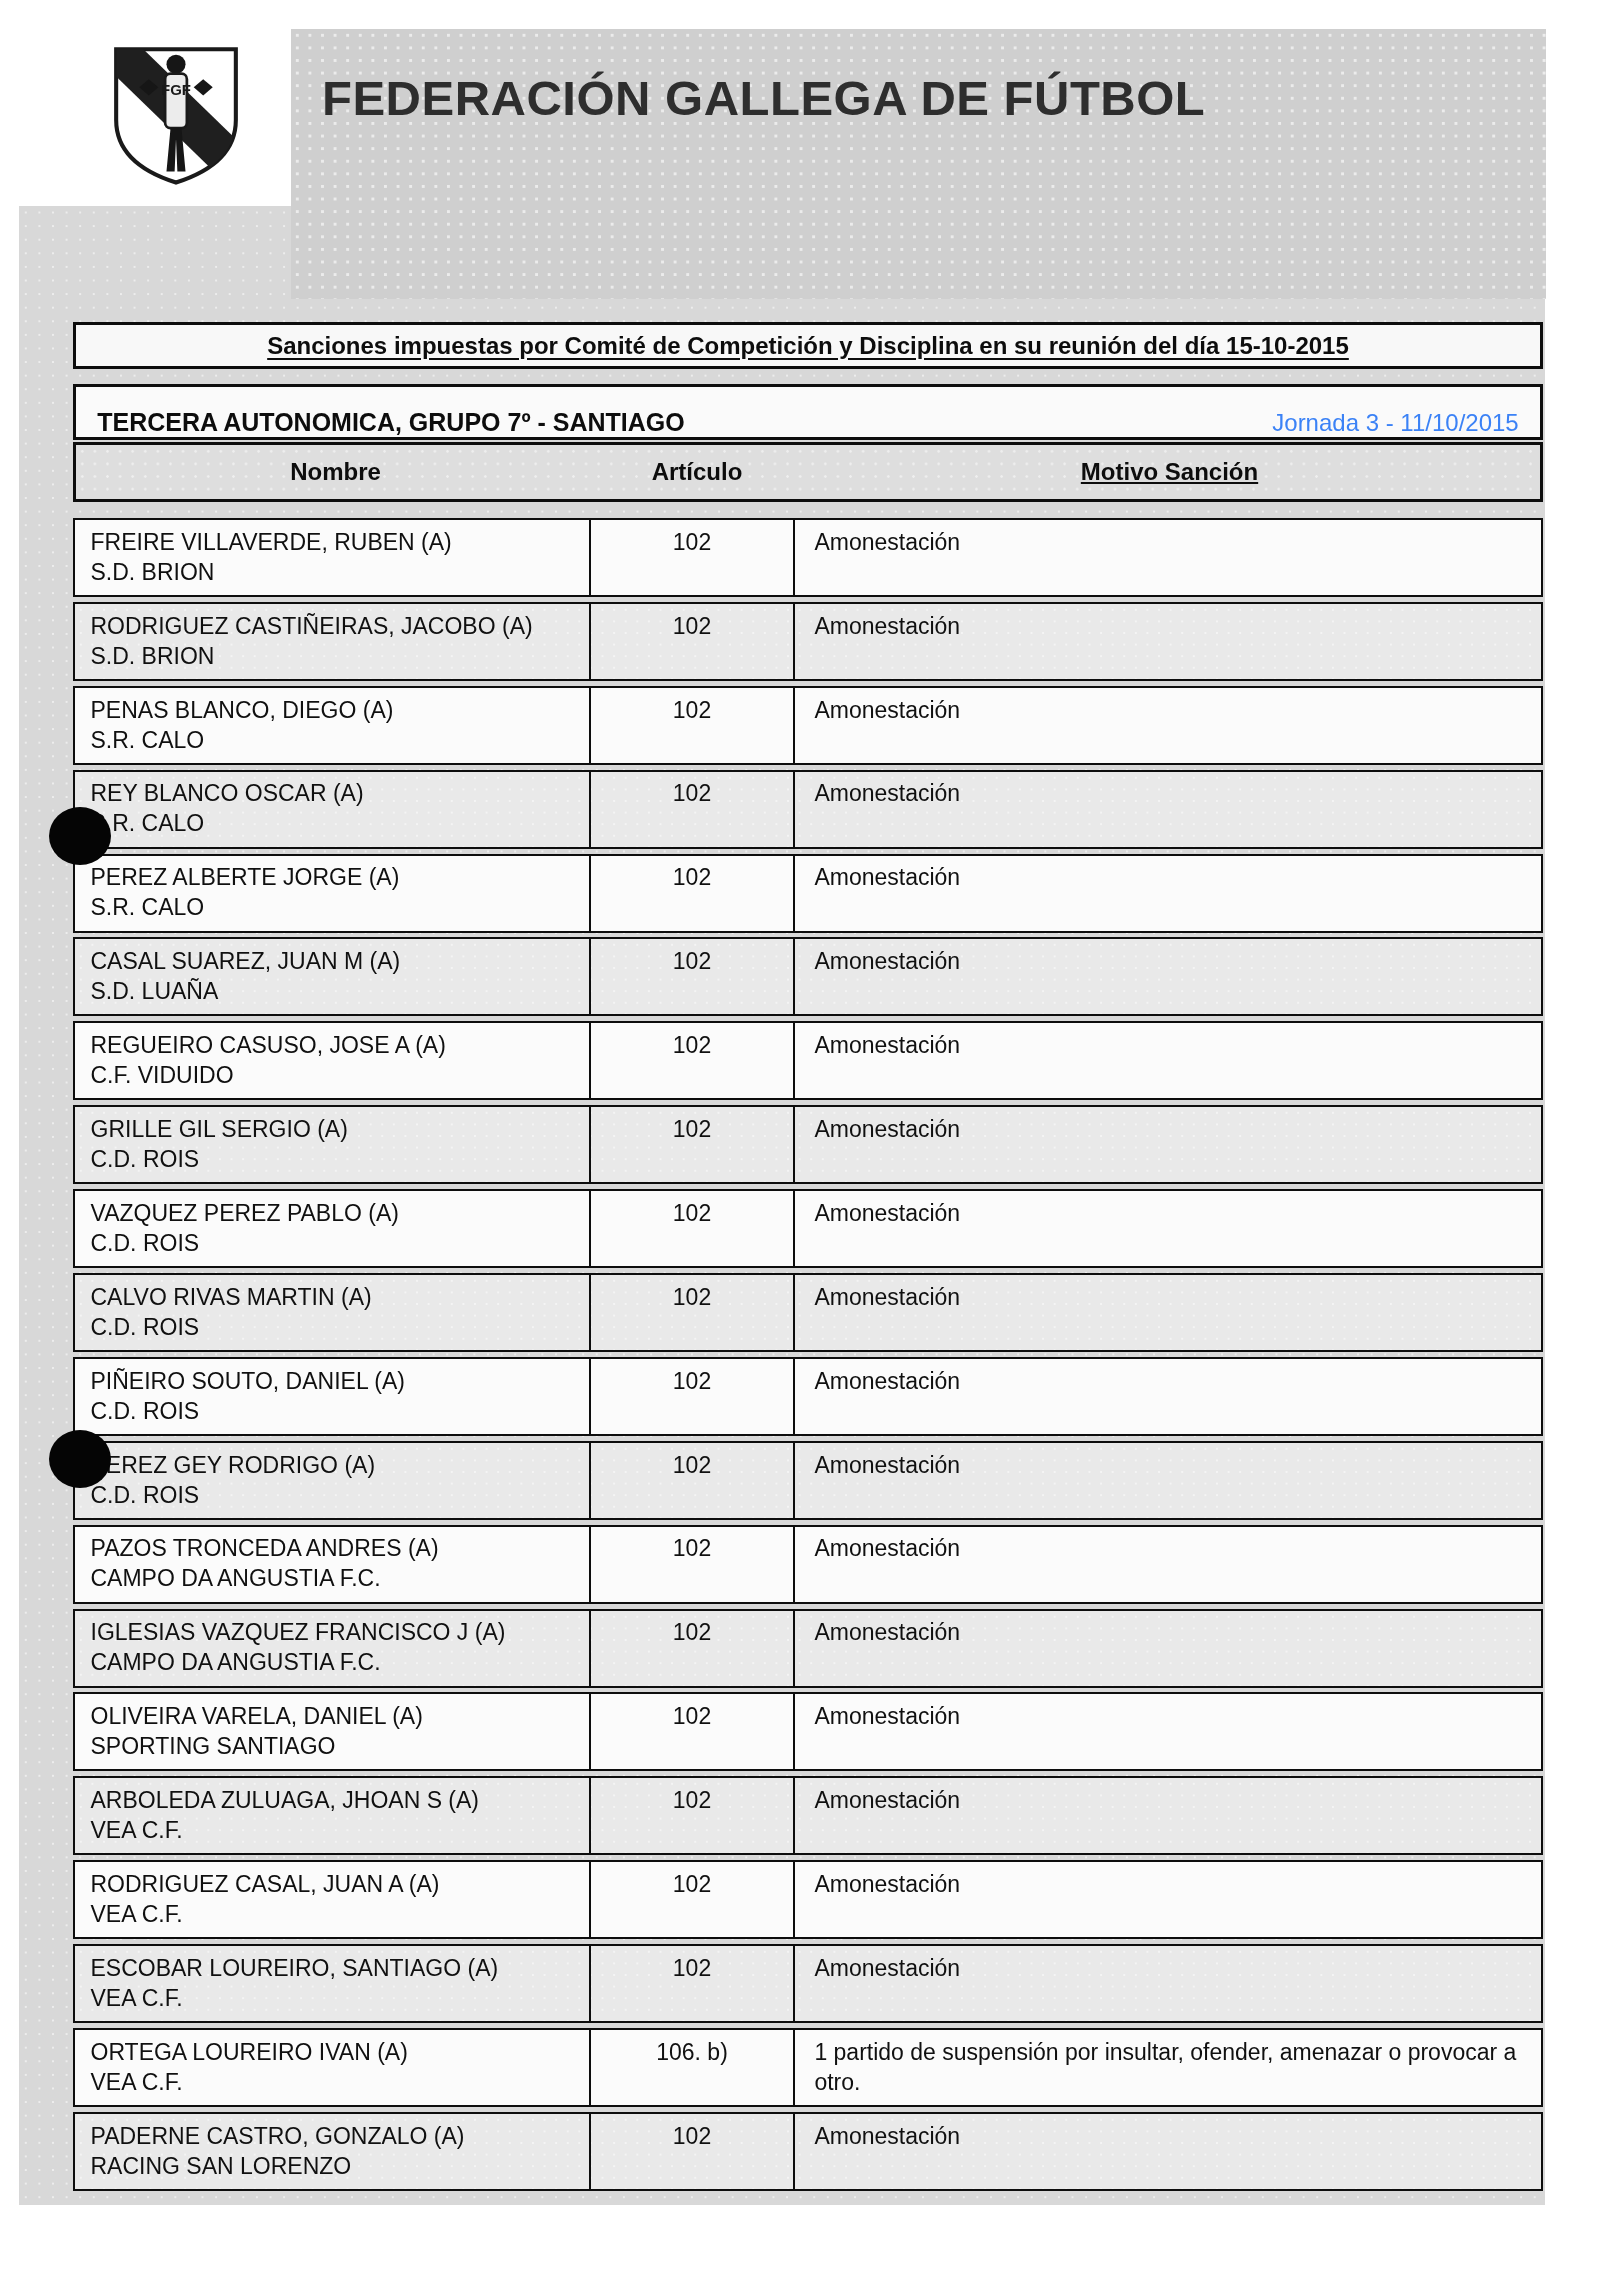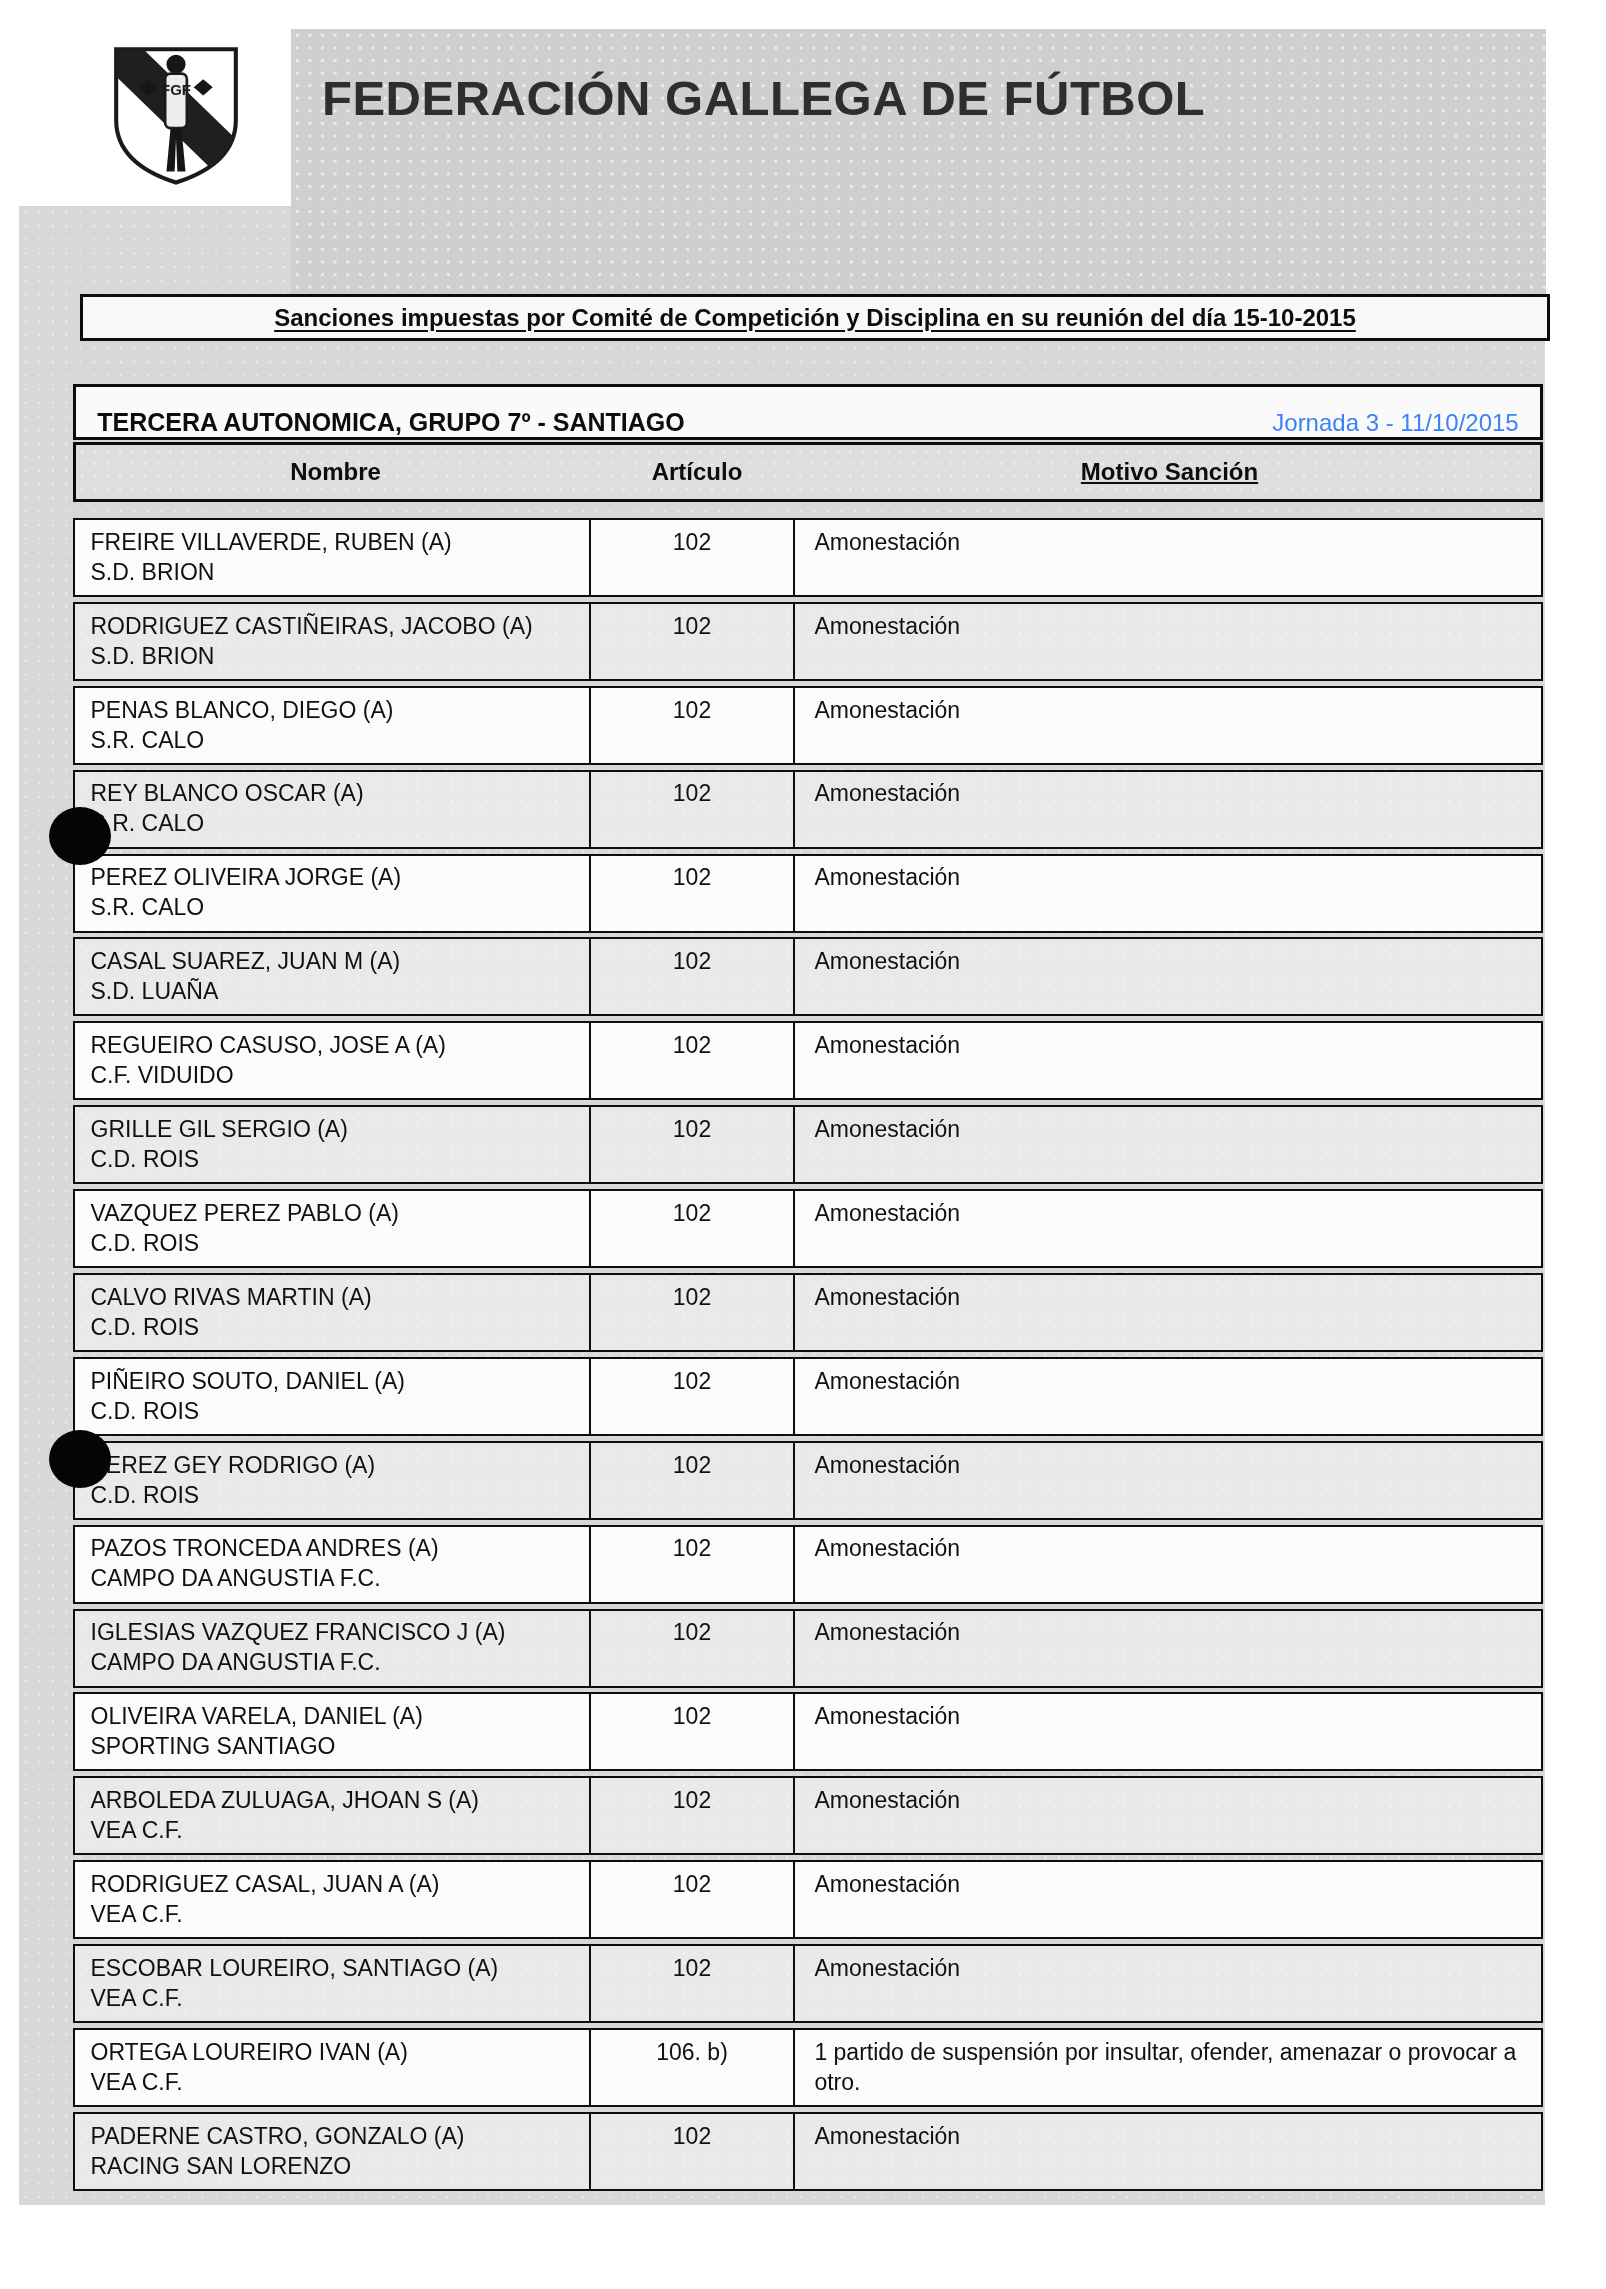--- a/index.html
+++ b/index.html
@@ -28,23 +28,23 @@
     position:absolute;left:19.4px;top:0px;width:272px;height:206px;
     background:#ffffff;
   }
   .logo-box svg{position:absolute;left:89px;top:41px;}
   .org-title{
     position:absolute;left:322px;top:70px;width:1213px;
     font-size:49px;font-weight:bold;letter-spacing:0.5px;color:#2e2e2e;
     white-space:nowrap;
   }
   .notice-box{
-    position:absolute;left:73px;top:294px;width:1470px;height:47px;
+    position:absolute;left:73px;top:322px;width:1470px;height:47px;
     background:#f8f8f8;border:3.9px solid #0d0d0d;box-sizing:border-box;
-    display:flex;align-items:center;justify-content:center;margin-left:7px;
+    display:flex;align-items:center;justify-content:center;
   }
   .notice-title{
     font-size:24px;font-weight:bold;text-decoration:underline;
     text-underline-offset:3.9px;color:#0d0d0d;
   }
   .competition-bar{
     position:absolute;left:73px;top:384px;width:1470px;height:56px;
     background:#fafafa;border:3.9px solid #0d0d0d;box-sizing:border-box;
     display:flex;align-items:flex-end;justify-content:space-between;
     padding:0 21.3px;
@@ -172,21 +172,21 @@
     <div class="cell c-name">
       <div>REY BLANCO OSCAR (A)</div>
       <div>S.R. CALO</div>
     </div>
     <div class="cell c-article">102</div>
     <div class="cell c-motive">Amonestación</div>
   </div>
 
   <div class="trow">
     <div class="cell c-name">
-      <div>PEREZ OLIVEIRA JORGE (A)</div>
+      <div>PEREZ ALBERTE JORGE (A)</div>
       <div>S.R. CALO</div>
     </div>
     <div class="cell c-article">102</div>
     <div class="cell c-motive">Amonestación</div>
   </div>
 
   <div class="trow alt">
     <div class="cell c-name">
       <div>CASAL SUAREZ, JUAN M (A)</div>
       <div>S.D. LUAÑA</div>

